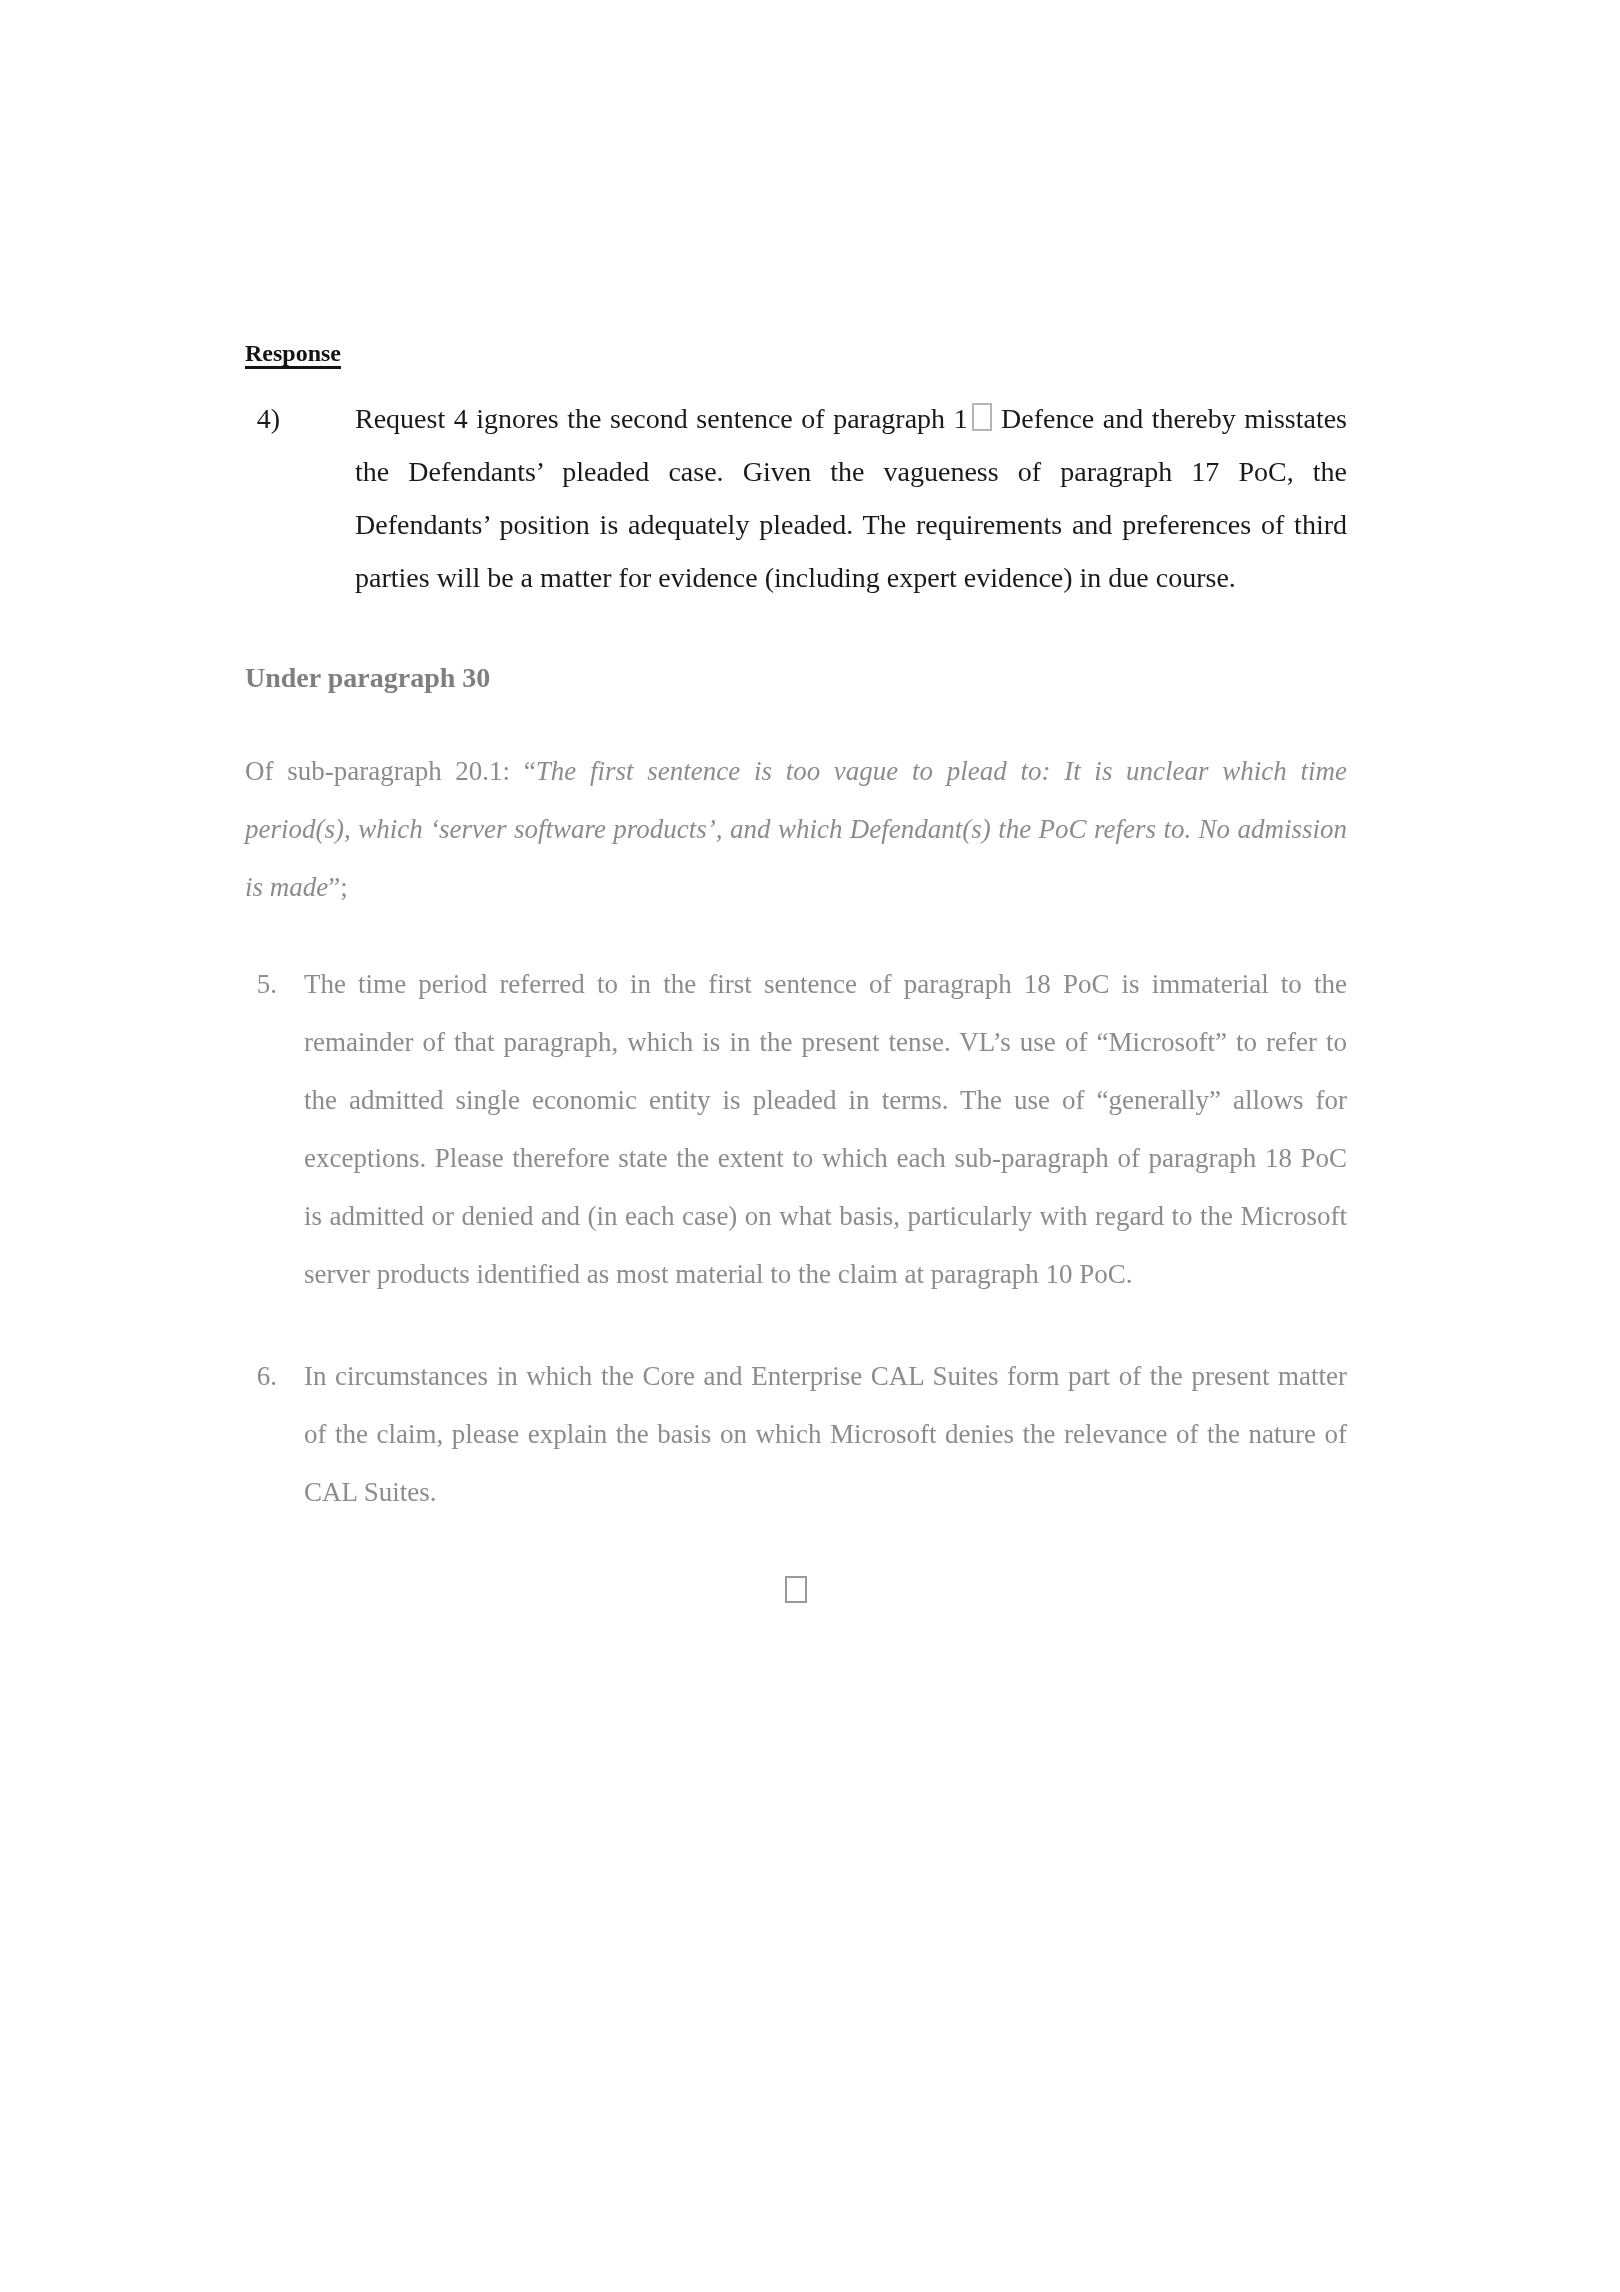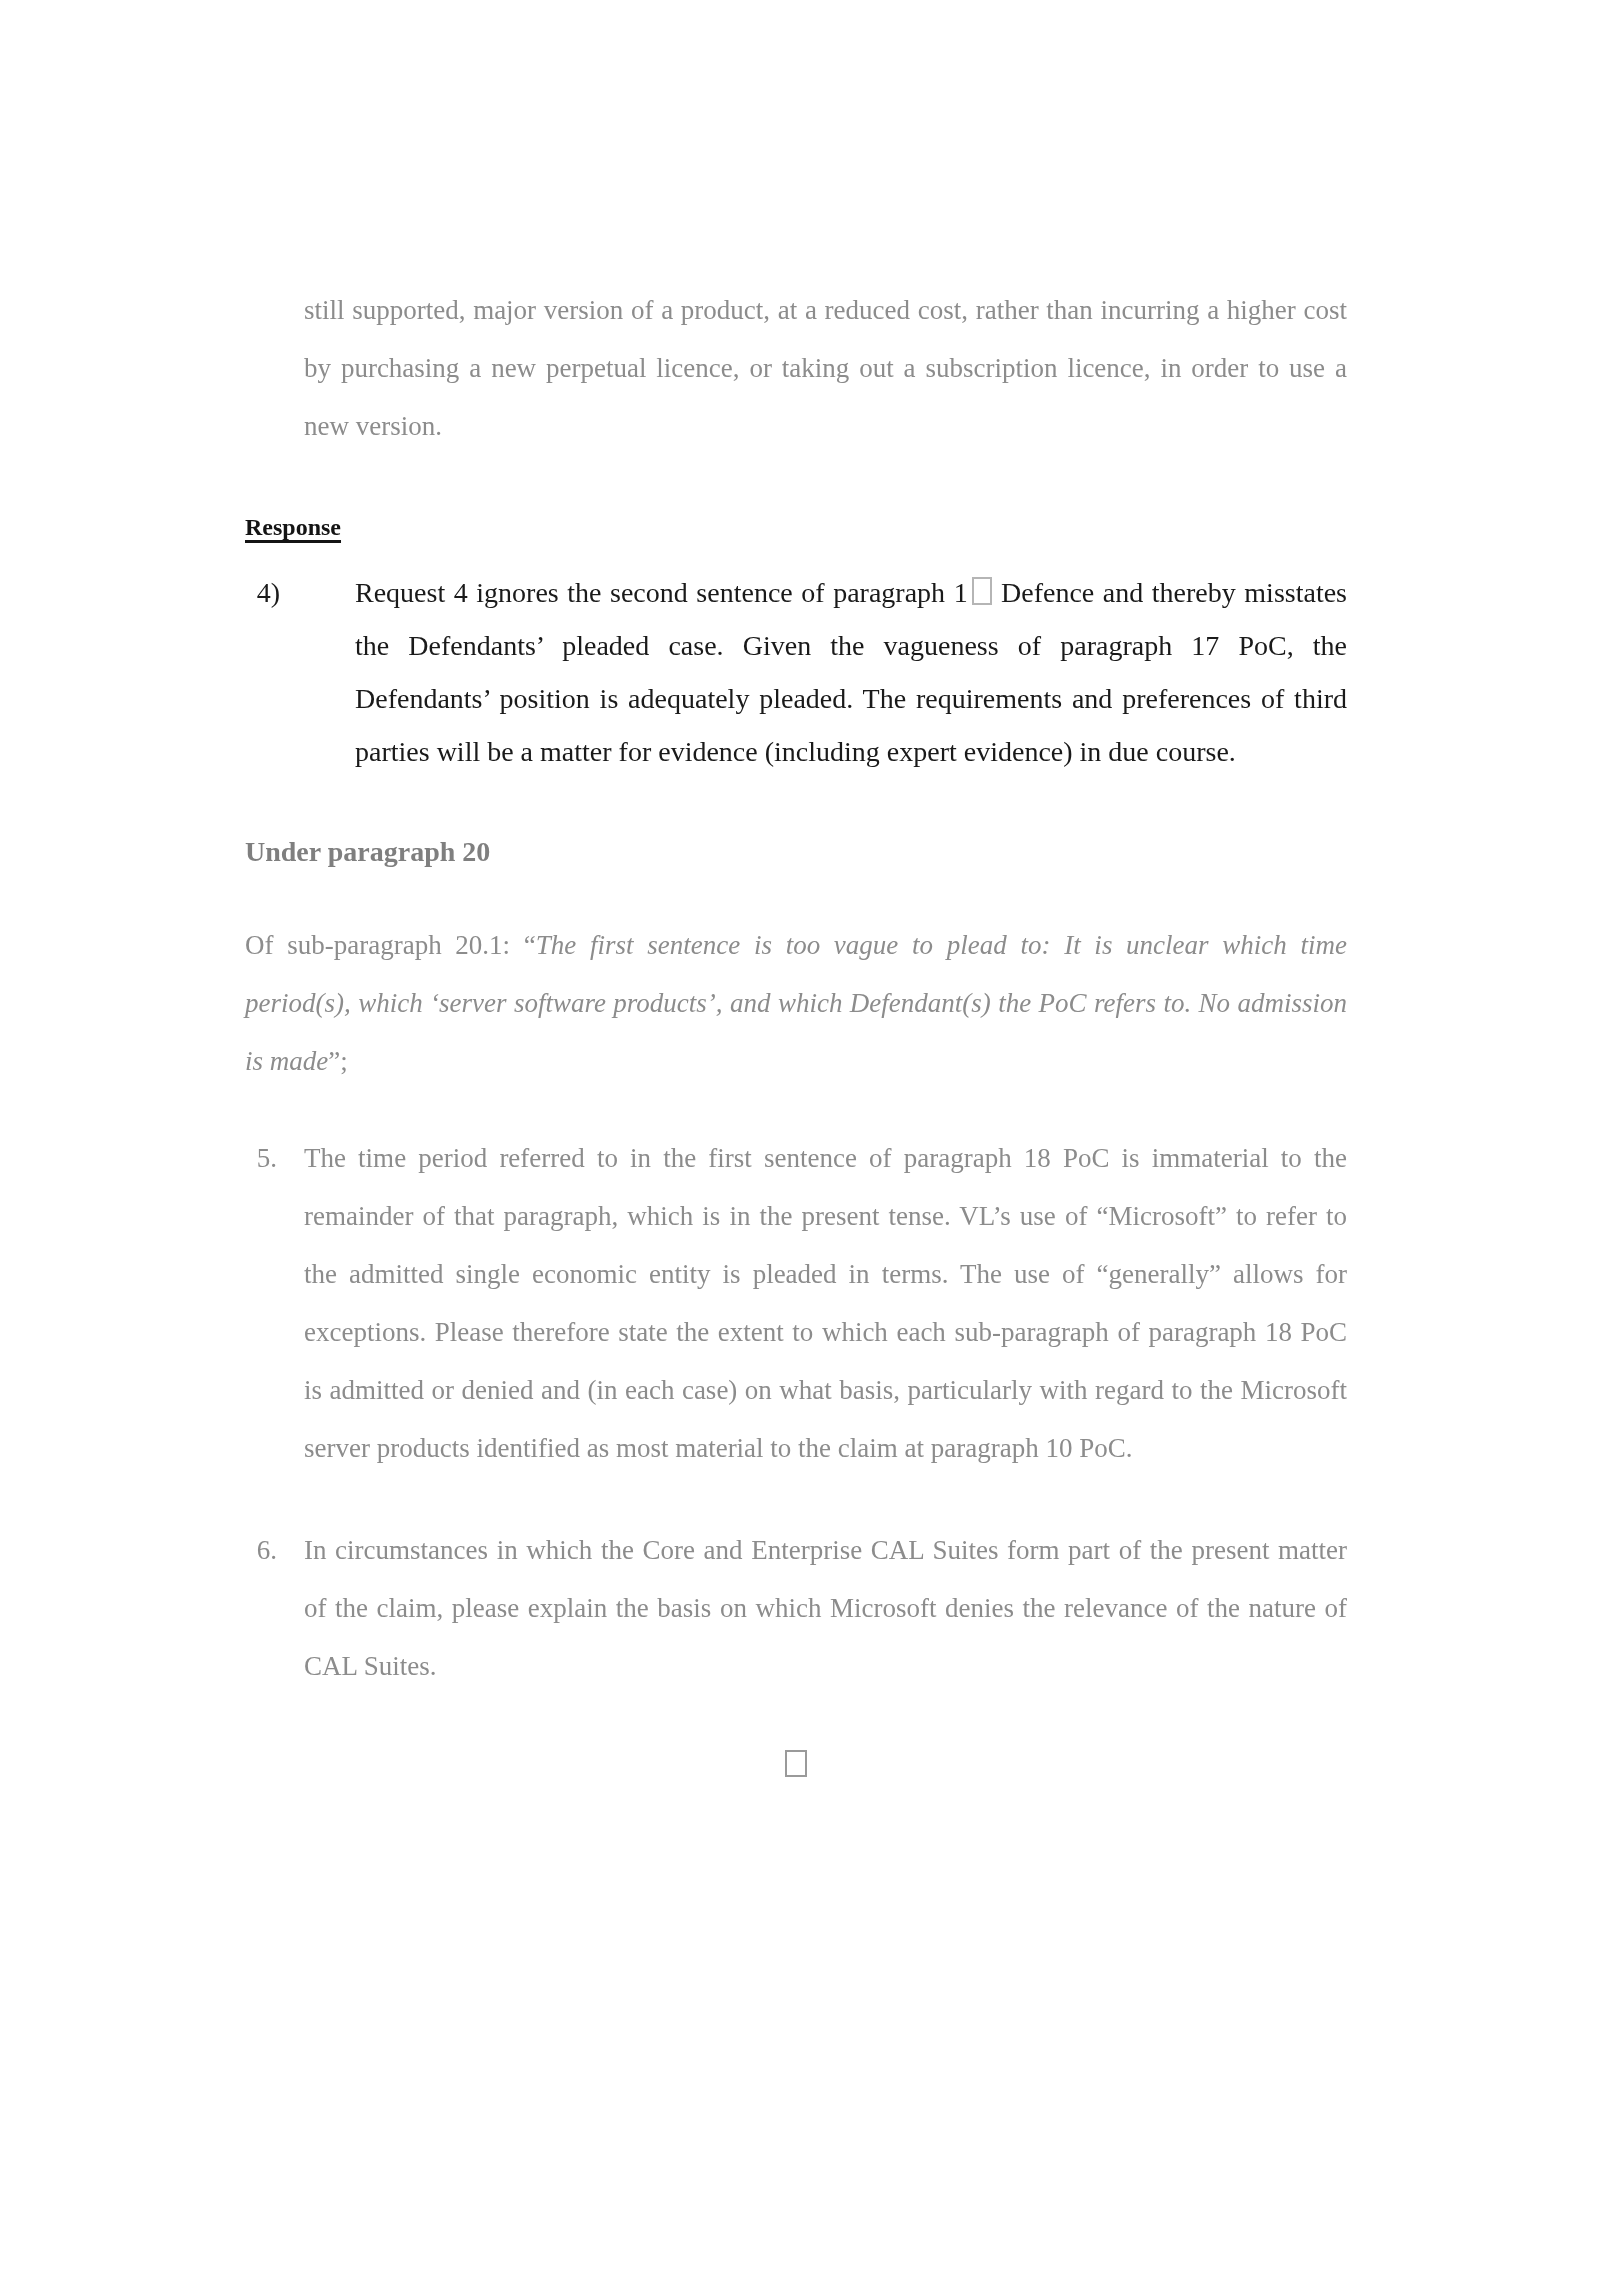--- a/index.html
+++ b/index.html
@@ -73,30 +73,29 @@
     height: 23.5px;
     border: 2px solid #9a9a9a;
   }
 </style>
 </head>
 <body>
 
 <div class="page">
   <div class="content">
 
-    <p class="bq">still supported, major version of a product, at a reduced cost, rather than incurring a higher cost by purchasing a new perpetual licence, or taking out a subscription licence, in order to use a new version.</p>
 
     <h2 class="resp-heading"><span class="ul">Response</span></h2>
 
     <div class="item item4">
       <span class="num">4)</span>
       <div class="itxt"><span>Request 4 ignores the second sentence of paragraph 1</span><span class="tofu"></span><span>Defence and thereby misstates the Defendants’ pleaded case. Given the vagueness of paragraph 17 PoC, the Defendants’ position is adequately pleaded. The requirements and preferences of third parties will be a matter for evidence (including expert evidence) in due course.</span></div>
     </div>
 
-    <h2 class="up20-heading">Under paragraph 20</h2>
+    <h2 class="up20-heading">Under paragraph 30</h2>
 
     <p class="just q1 quote-para"><span>Of sub-paragraph 20.1: “</span><em>The first sentence is too vague to plead to: It is unclear which time period(s), which ‘server software products’, and which Defendant(s) the PoC refers to.  No admission is made</em><span>”;</span></p>
 
 
     <div class="item item56 item5">
       <span class="num">5.</span>
       <div class="itxt">The time period referred to in the first sentence of paragraph 18 PoC is immaterial to the remainder of that paragraph, which is in the present tense.  VL’s use of “Microsoft” to refer to the admitted single economic entity is pleaded in terms.  The use of “generally” allows for exceptions.  Please therefore state the extent to which each sub-paragraph of paragraph 18 PoC is admitted or denied and (in each case) on what basis, particularly with regard to the Microsoft server products identified as most material to the claim at paragraph 10 PoC.</div>
     </div>
 
     <div class="item item56 item6">

